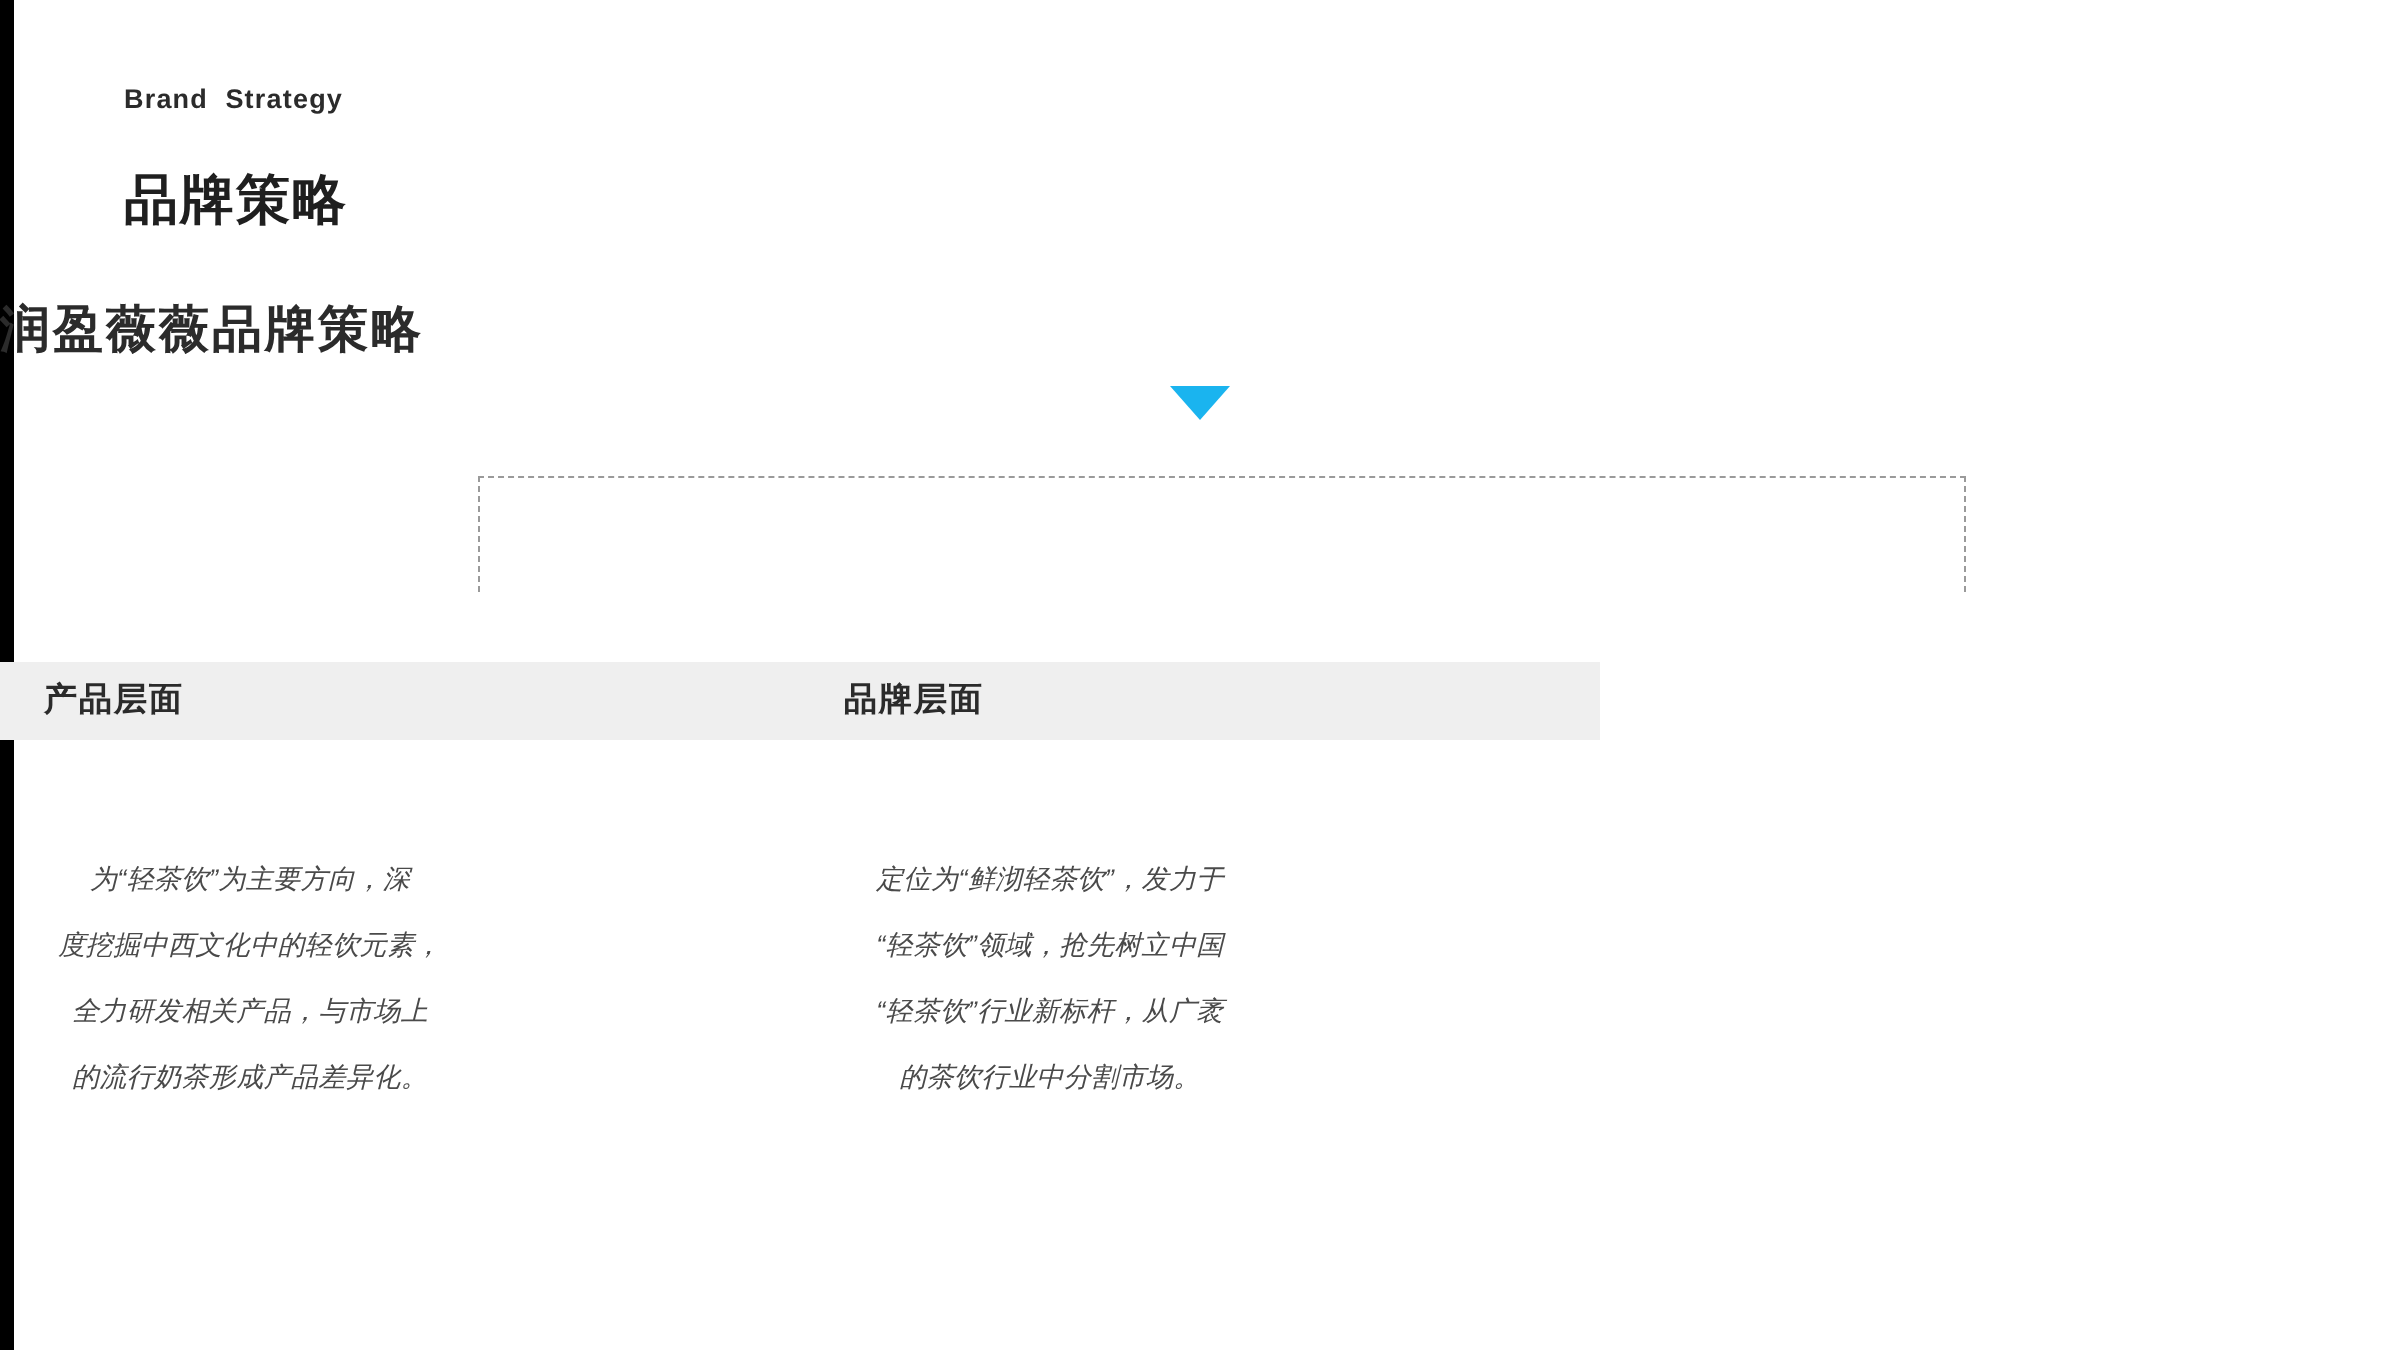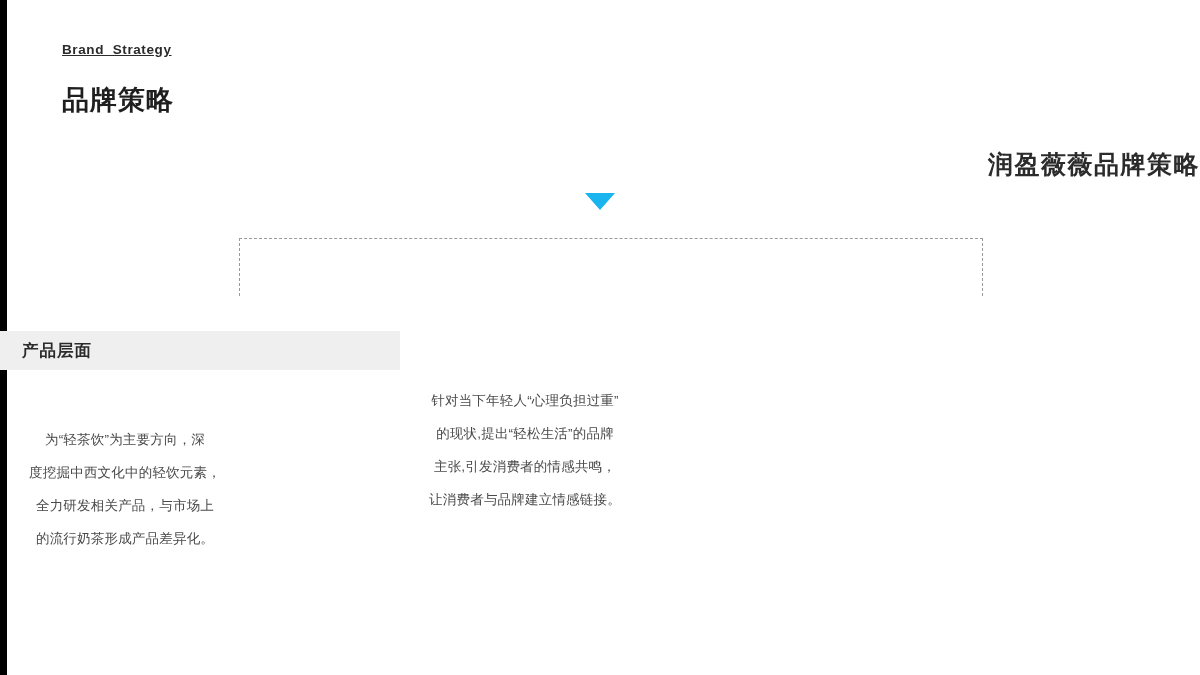--- a/index.html
+++ b/index.html
@@ -38,38 +38,37 @@
     left: 62px;
     top: 42px;
   }
   .header .eyebrow {
     font-size: 13.5px;
     font-weight: bold;
     letter-spacing: 0.6px;
     color: #2b2b2b;
     line-height: 1.2;
     white-space: pre;
-    text-decoration: underline;
   }
   .header .title {
     margin-top: 26px;
     font-size: 27px;
     font-weight: bold;
     color: #1f1f1f;
     letter-spacing: 1px;
     line-height: 1.2;
   }
 
   
   .center-title {
     position: absolute;
     left: 0;
     top: 148px;
     width: 1200px;
-    text-align: right;
+    text-align: left;
     font-size: 25px;
     font-weight: bold;
     color: #2b2b2b;
     letter-spacing: 1.5px;
   }
 
   
   .triangle {
     position: absolute;
     left: 585px;
@@ -118,20 +117,21 @@
   }
   .body-text {
     margin-top: 53px;
     font-size: 13.5px;
     line-height: 2.45;
     color: #4a4a4a;
     text-align: center;
     width: 250px;
     letter-spacing: 0.2px;
     white-space: pre-line;
+    font-style: italic;
   }
 </style>
 </head>
 <body>
 
 <div class="slide">
 
   <div class="accent-bar"></div>
 
   <div class="header">
@@ -148,23 +148,26 @@
   <div class="columns">
 
     <div class="col">
       <div class="chip">产品层面</div>
       <div class="body-text">为“轻茶饮”为主要方向，深
 度挖掘中西文化中的轻饮元素，
 全力研发相关产品，与市场上
 的流行奶茶形成产品差异化。</div>
     </div>
 
+    <div class="col">
+      <div class="chip">品牌层面</div>
+      <div class="body-text">定位为“鲜沏轻茶饮”，发力于
+“轻茶饮”领域，抢先树立中国
+“轻茶饮”行业新标杆，从广袤
+的茶饮行业中分割市场。</div>
+    </div>
 
     <div class="col">
-      <div class="body-text">针对当下年轻人“心理负担过重”
-的现状,提出“轻松生活”的品牌
-主张,引发消费者的情感共鸣，
-让消费者与品牌建立情感链接。</div>
     </div>
 
   </div>
 
 </div>
 
 </body></html>

